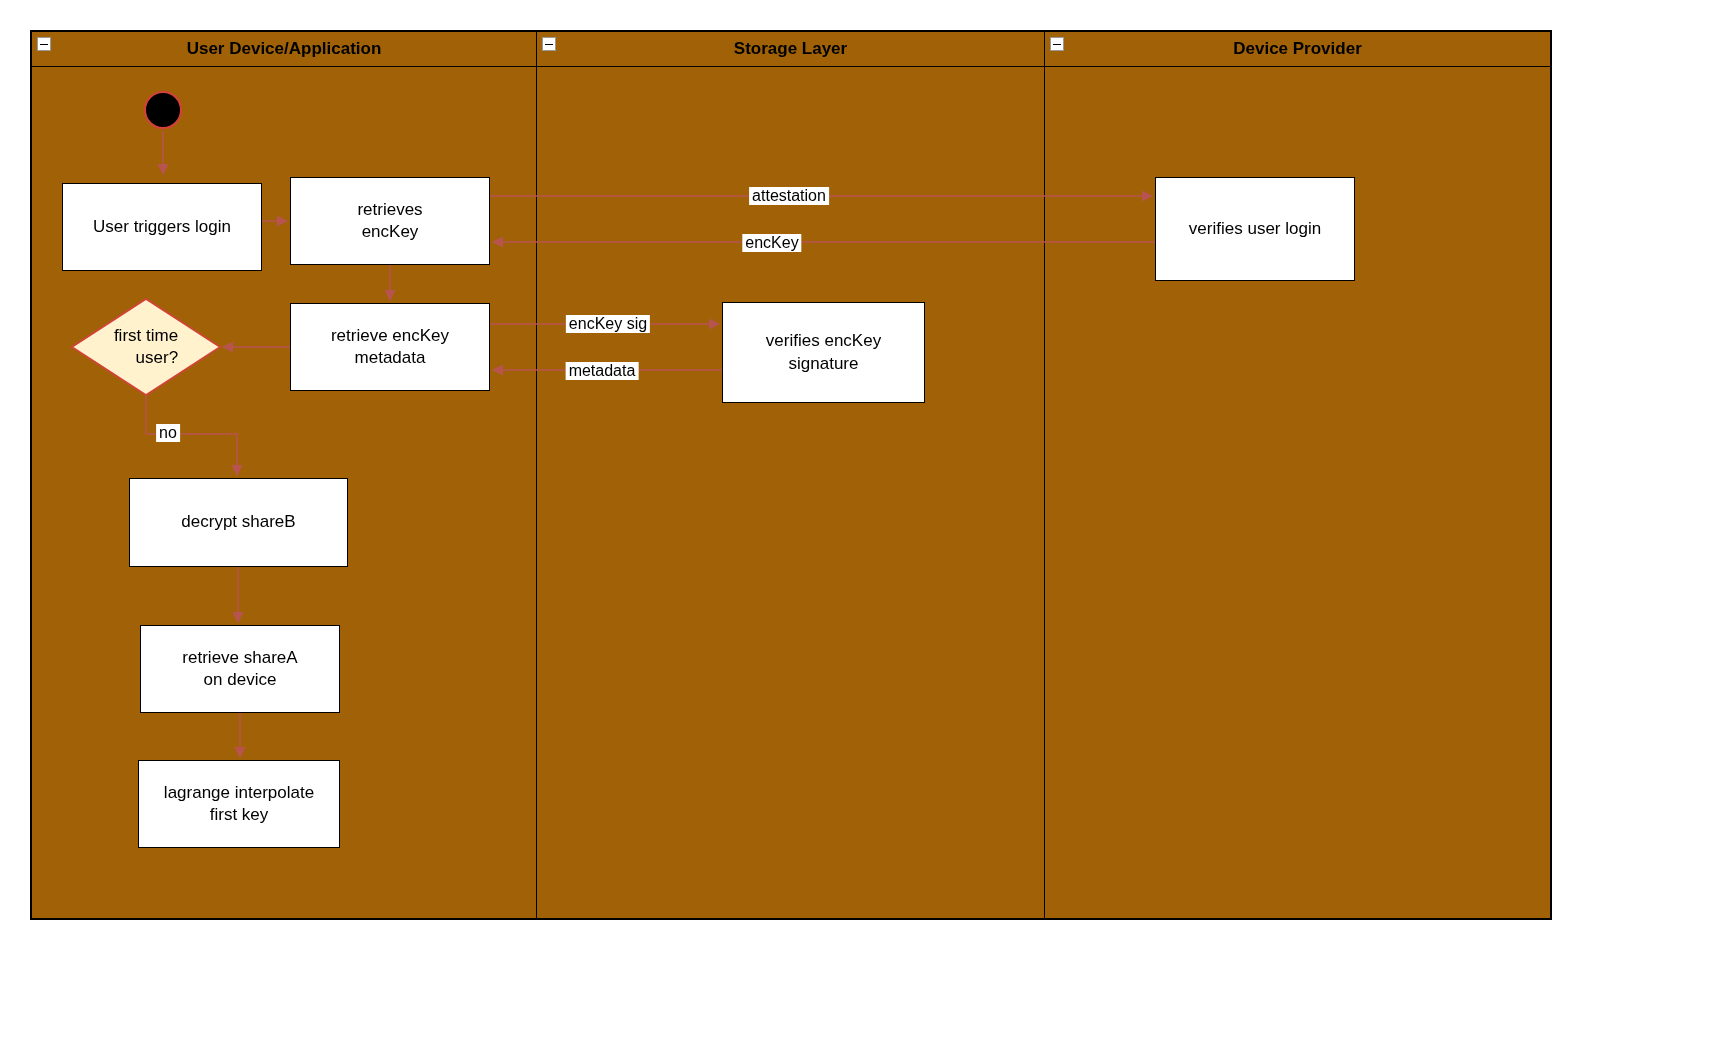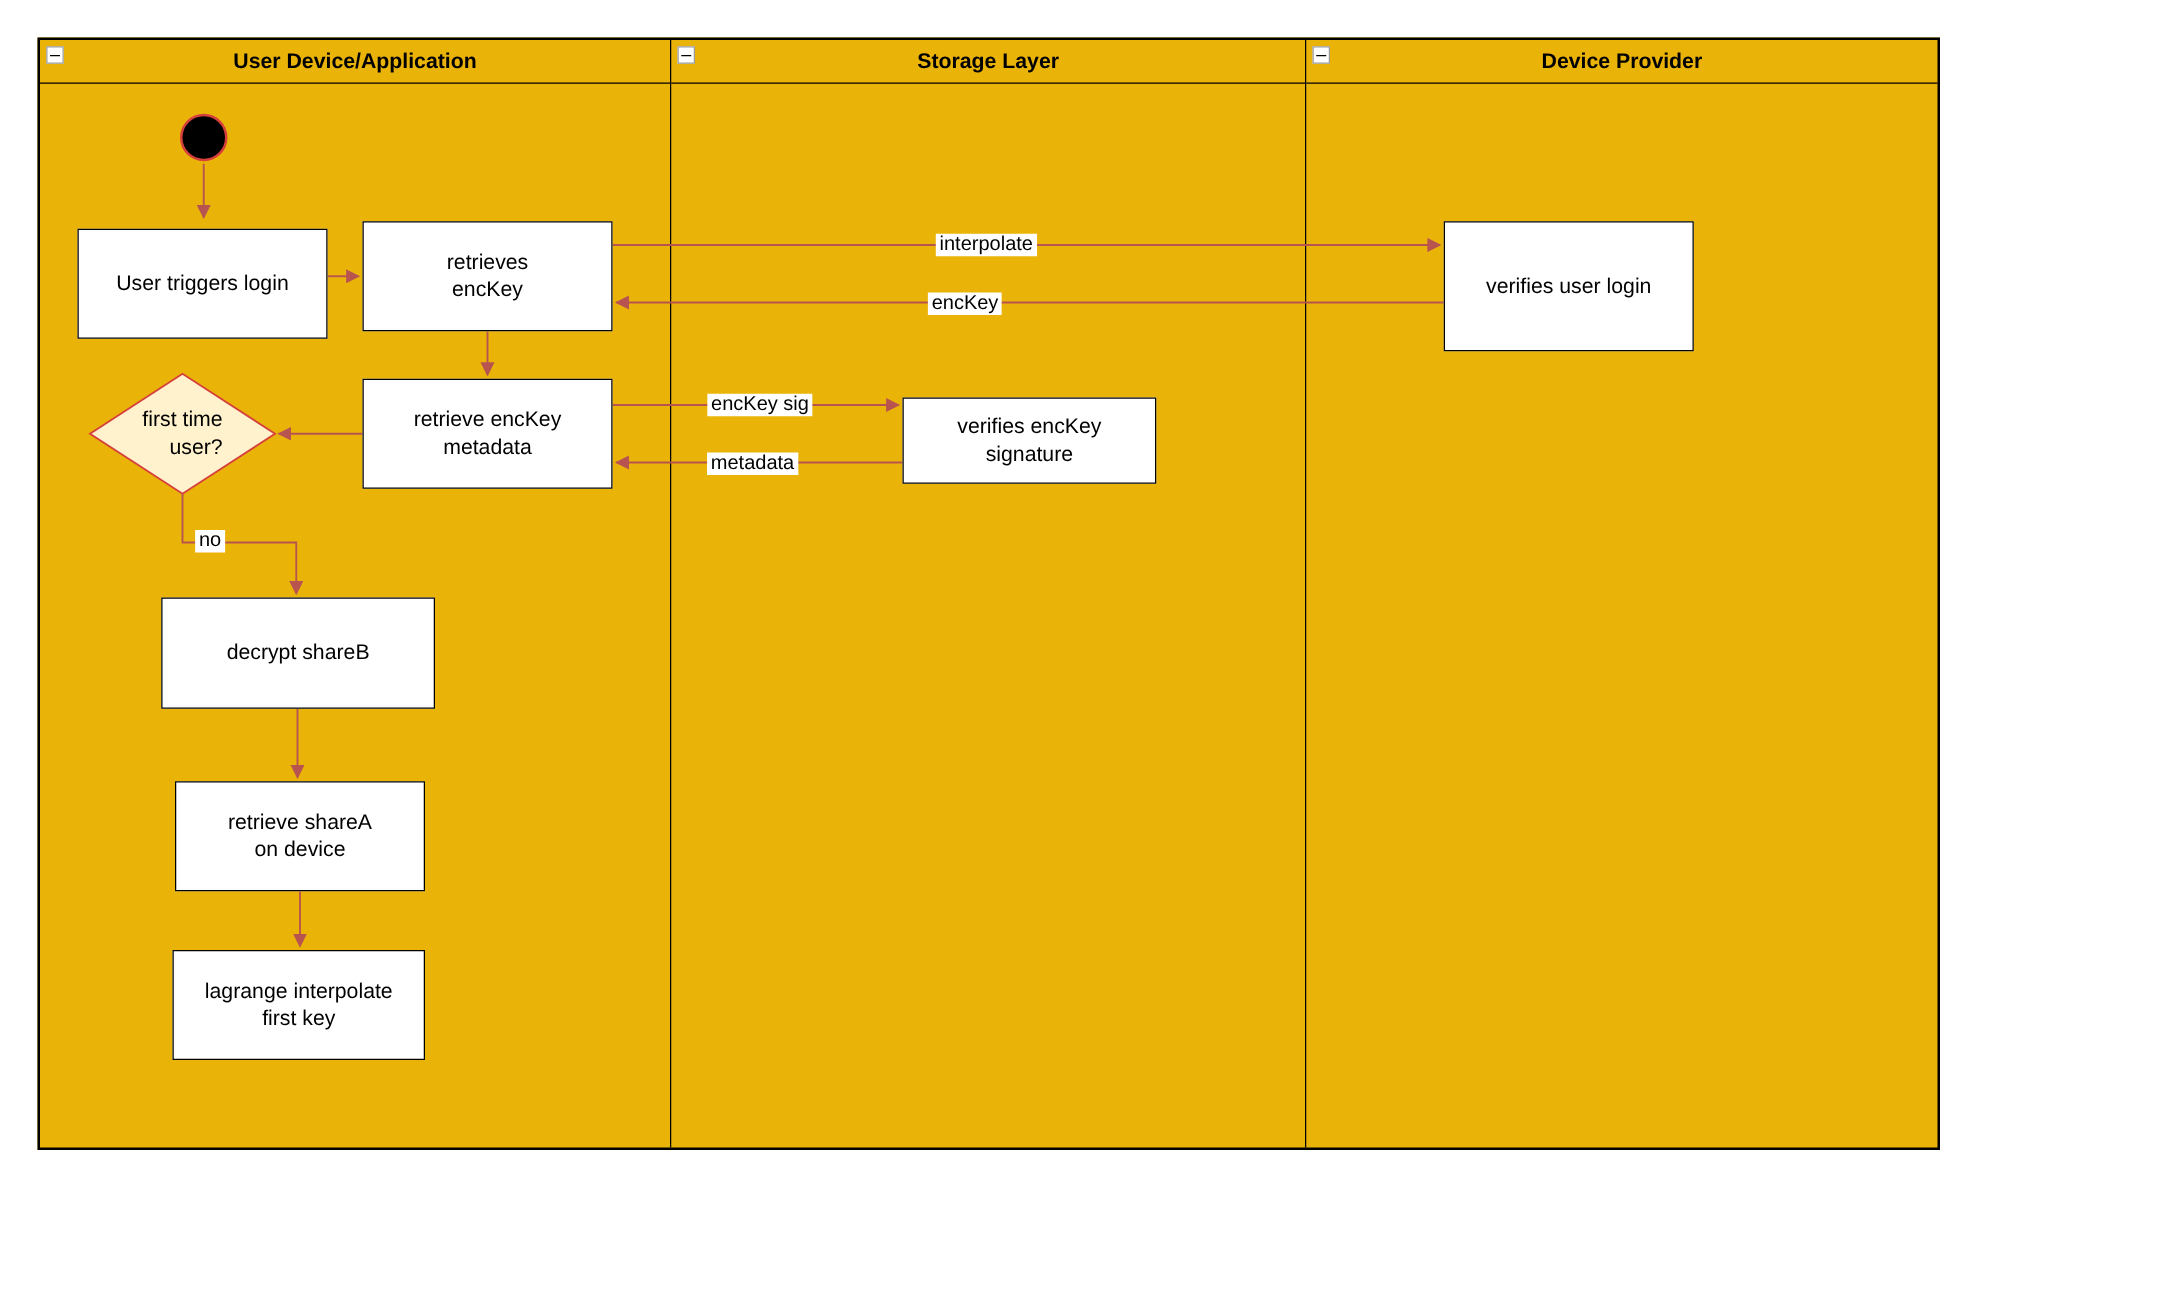--- a/index.html
+++ b/index.html
@@ -2,21 +2,21 @@
 <html style="--arrow: #b85450; --decision-fill: #fff2cc; --decision-border: #d6403c; --start-fill: #000000; --start-border: #d6403c;"><head>
 <meta charset="utf-8">
 <style>
   * { box-sizing: border-box; margin: 0; padding: 0; }
   html, body { background: #ffffff; }
   body { font-family: "Liberation Sans", sans-serif; color: #000; }
 
   .canvas { position: relative; width: 1732px; height: 1038px; background: #fff; overflow: hidden; }
 
   
-  .pool { position: absolute; left: 30px; top: 30px; width: 1522px; height: 890px; border: 2px solid #000; background: #eab308; }
+  .pool { position: absolute; left: 30px; top: 30px; width: 1522px; height: 890px; border: 2px solid #000; background: #a16207; }
   .lane { position: absolute; top: 0; height: 100%; border-right: 1px solid #000; }
   .lane.last { border-right: none; }
   .lane-header { position: relative; height: 35px; border-bottom: 1px solid #000; display: flex; align-items: center; justify-content: center; }
   .lane-title { font-weight: bold; font-size: 17px; }
   .collapse { position: absolute; left: 5px; top: 5px; width: 14px; height: 14px; border: 1px solid #9a9a9a; background: #fff; display: flex; align-items: center; justify-content: center; cursor: pointer; }
   .minus { width: 8px; height: 0; border-top: 1.5px solid #000; }
 
   
   .node { position: absolute; background: #fff; border: 1.5px solid #000; display: flex; align-items: center; justify-content: center; text-align: center; font-size: 17px; line-height: 1.3; white-space: pre-line; }
   .start { position: absolute; border-radius: 50%; background: var(--start-fill, #000); border: 2px solid var(--start-border, #d6403c); }
@@ -85,30 +85,30 @@
   </svg>
 
   <div class="start" style="left:144px;top:91px;width:38px;height:38px"></div>
 
   <div class="node" style="left:62px;top:183px;width:200px;height:88px">User triggers login</div>
   <div class="node" style="left:290px;top:177px;width:200px;height:88px">retrieves
 encKey</div>
   <div class="node" style="left:1155px;top:177px;width:200px;height:104px">verifies user login</div>
   <div class="node" style="left:290px;top:303px;width:200px;height:88px">retrieve encKey
 metadata</div>
-  <div class="node" style="left:722px;top:318px;width:203px;height:69px">verifies encKey
+  <div class="node" style="left:722px;top:302px;width:203px;height:101px">verifies encKey
 signature</div>
   <div class="node" style="left:140px;top:625px;width:200px;height:88px">retrieve shareA
 on device</div>
   <div class="node" style="left:129px;top:478px;width:219px;height:89px">decrypt shareB</div>
   <div class="node" style="left:138px;top:760px;width:202px;height:88px">lagrange interpolate
 first key</div>
 
   <div class="decision-label" style="left:76px;top:303px;width:140px;height:88px">first time
 user?</div>
 
-  <div class="edge-label" style="left:789px;top:196px">interpolate</div>
+  <div class="edge-label" style="left:789px;top:196px">attestation</div>
   <div class="edge-label" style="left:772px;top:243px">encKey</div>
   <div class="edge-label" style="left:608px;top:324px">encKey sig</div>
   <div class="edge-label" style="left:602px;top:371px">metadata</div>
   <div class="edge-label" style="left:168px;top:433px">no</div>
 
 </div>
 
 </body></html>

